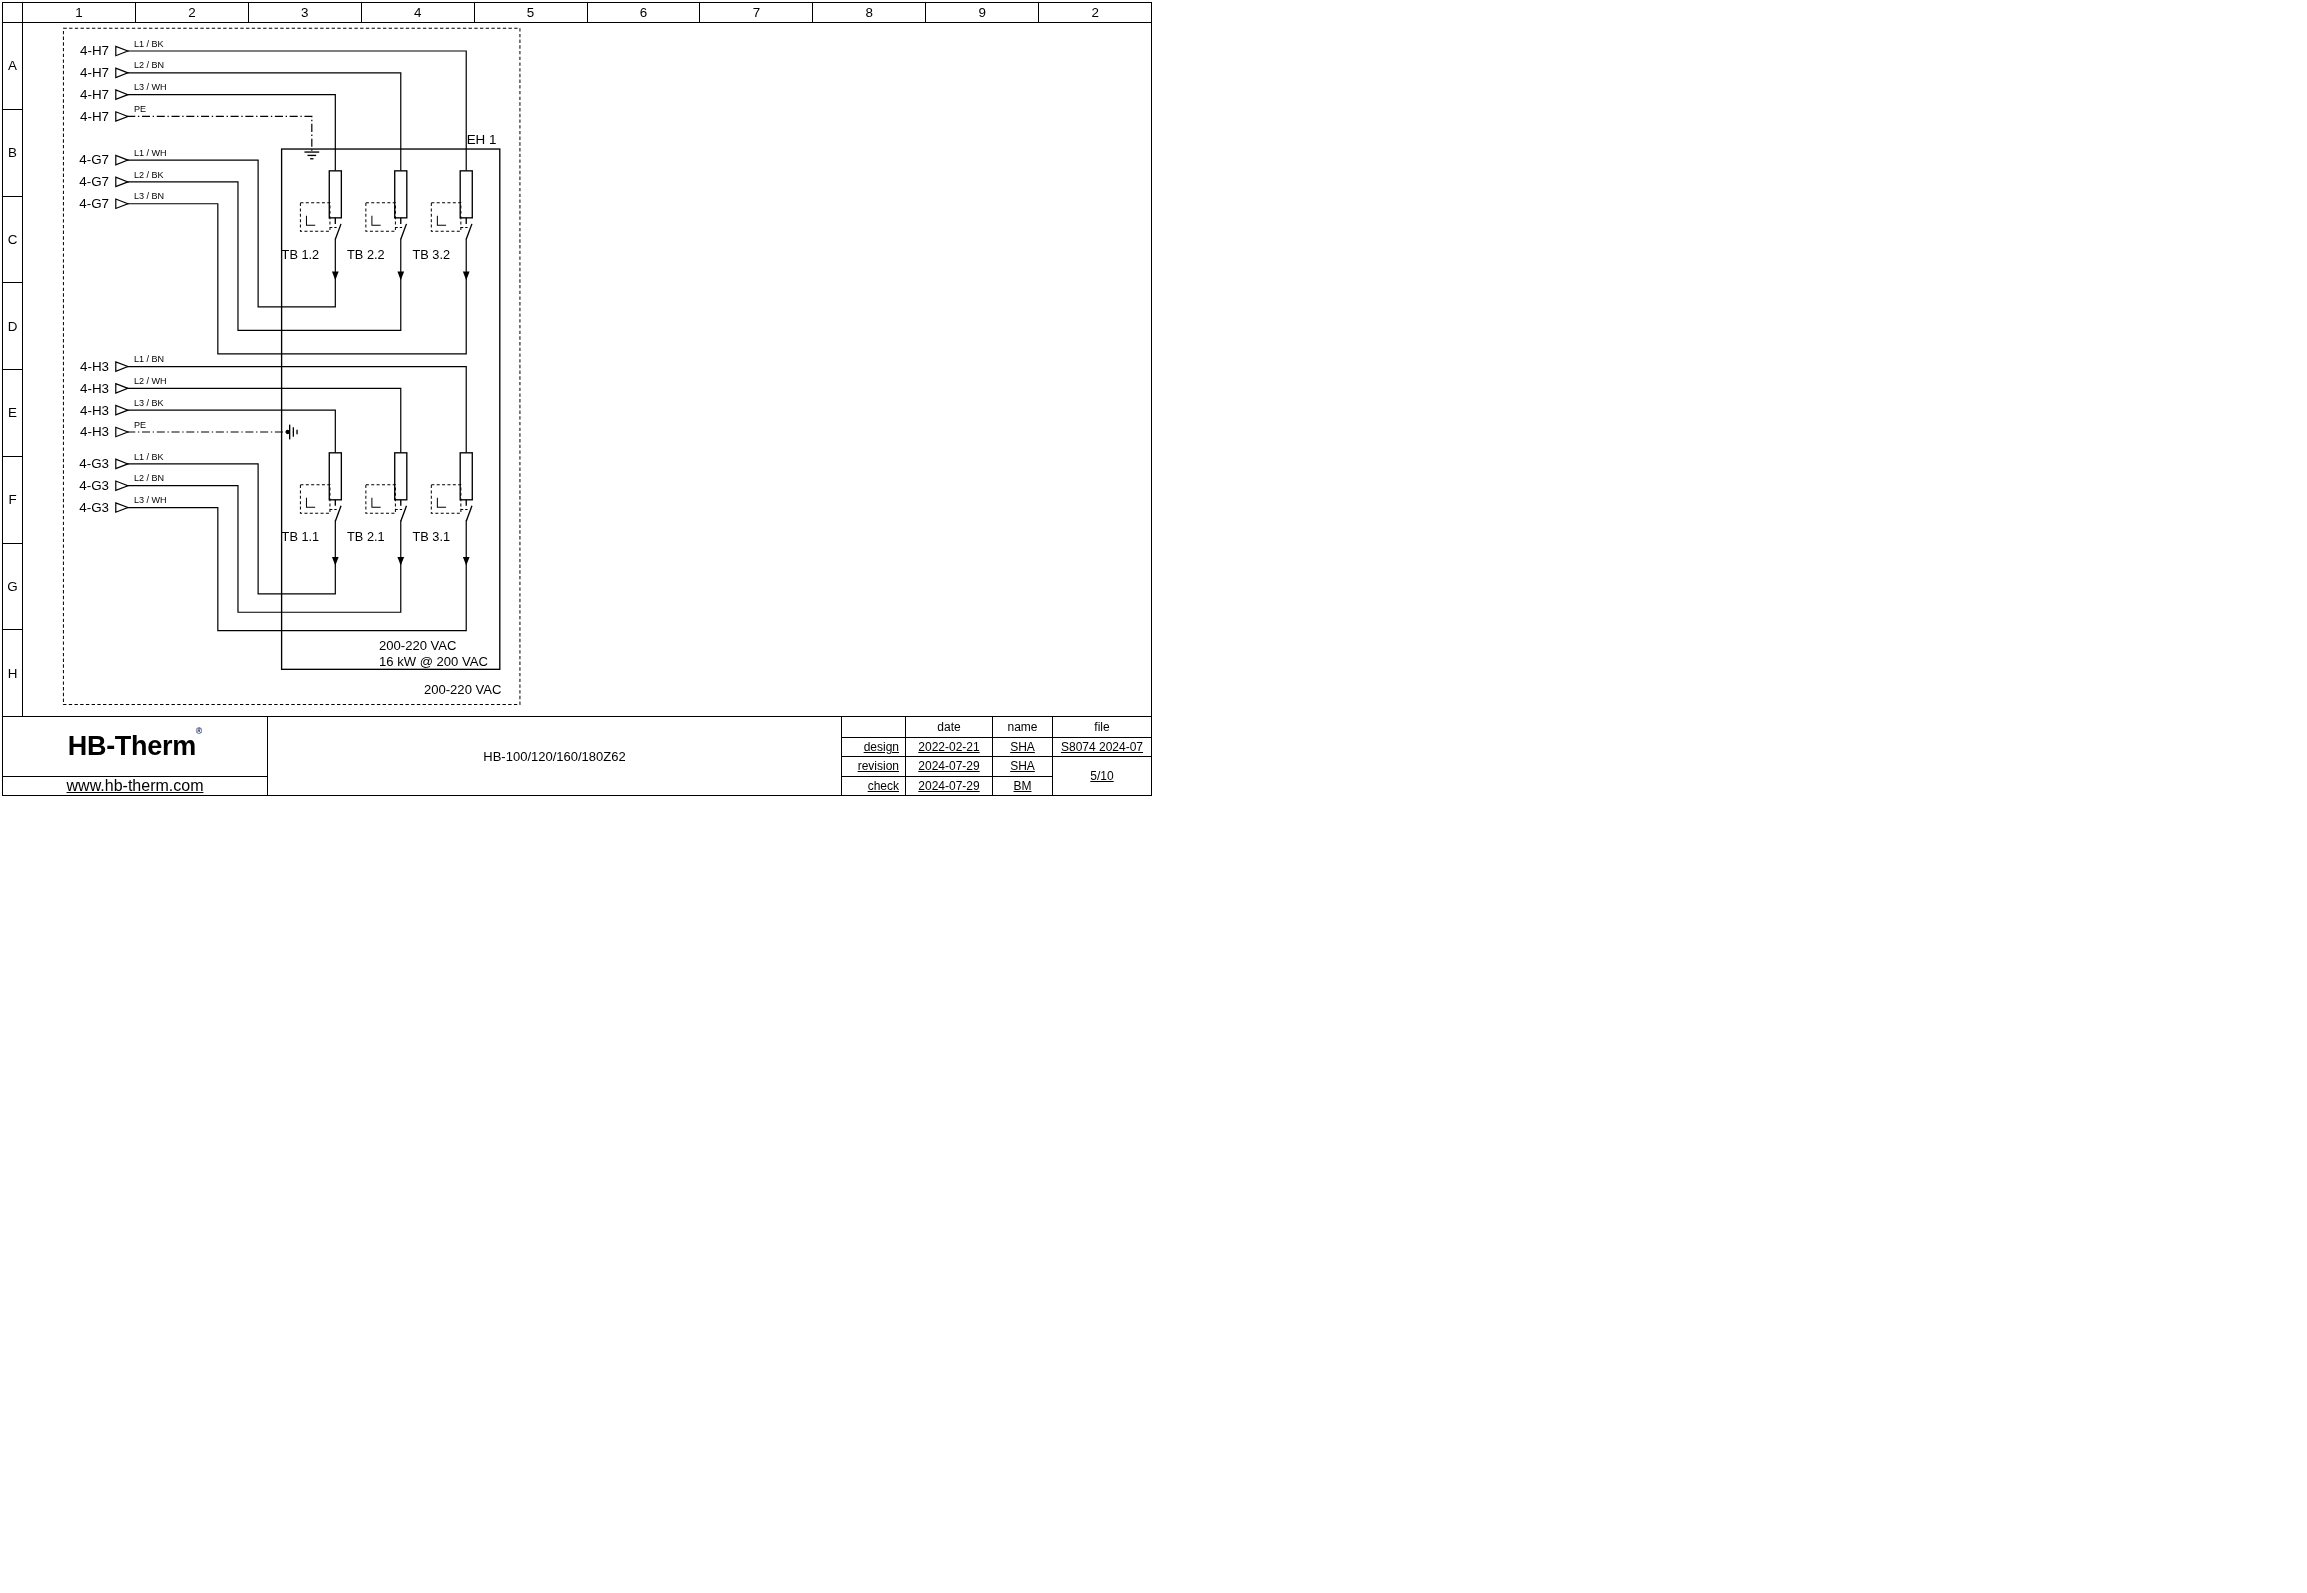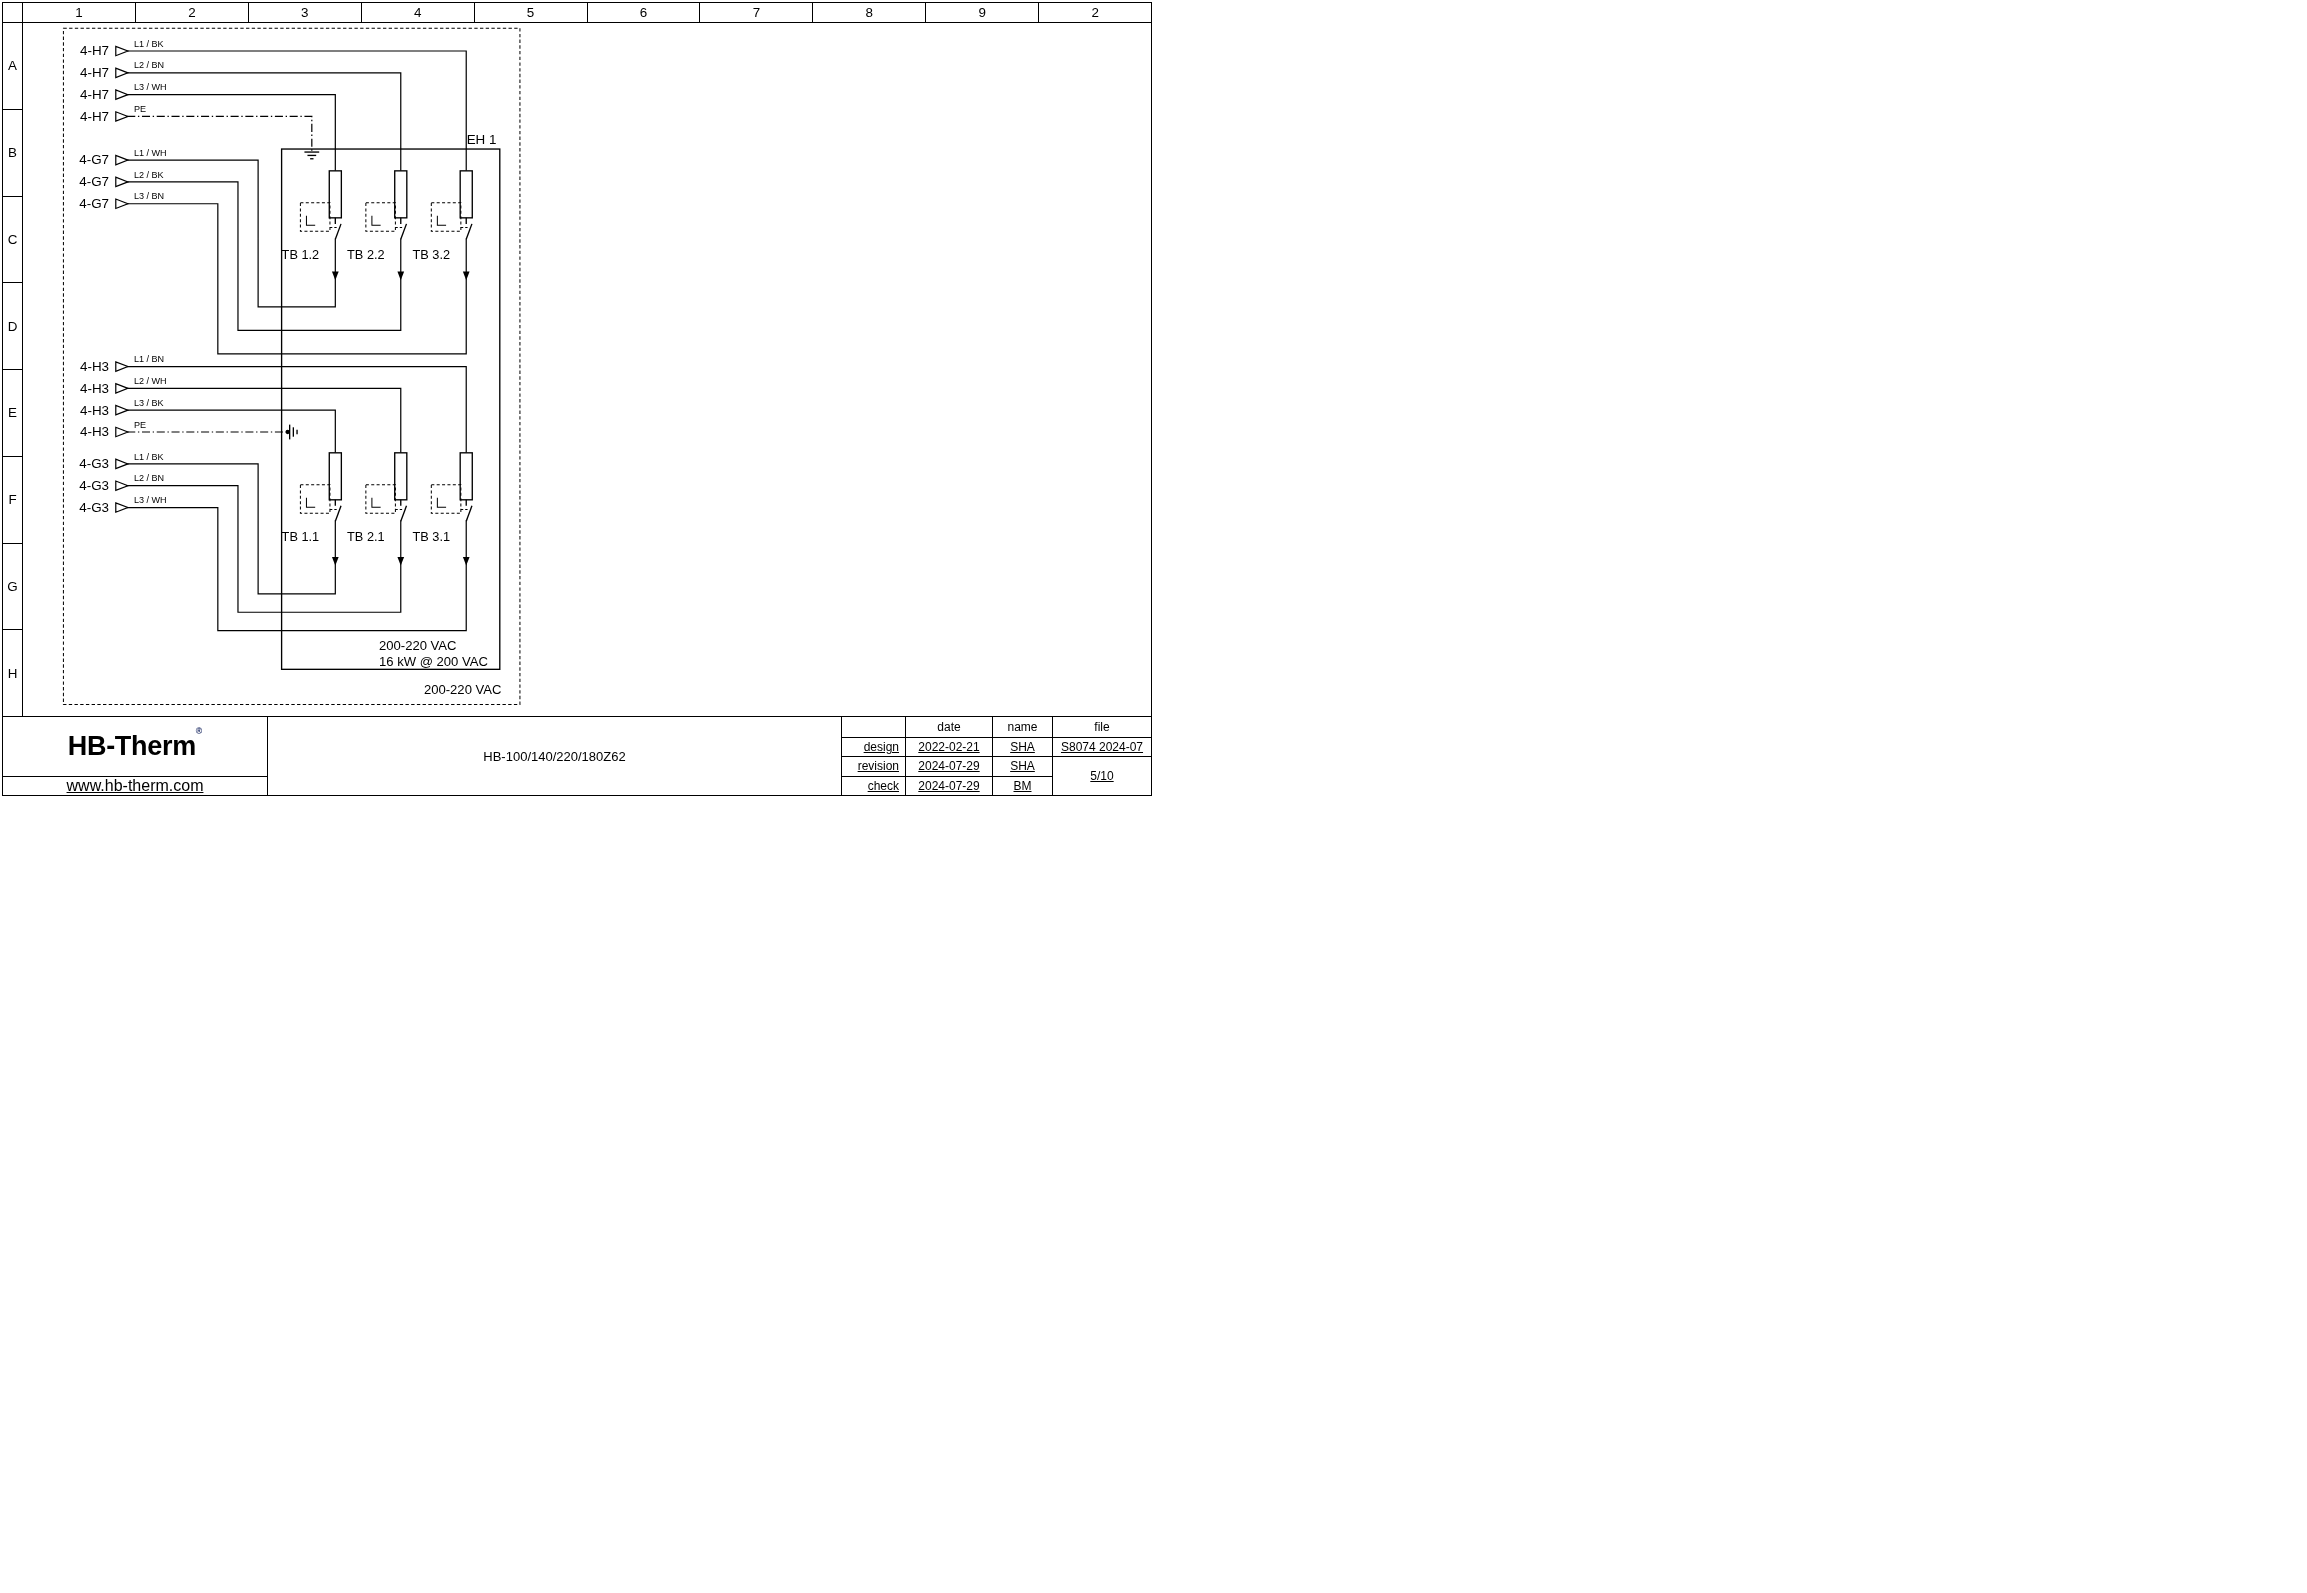--- a/index.html
+++ b/index.html
@@ -212,21 +212,21 @@
     <text class="bigtext" x="560" y="988">16 kW @ 200 VAC</text>
     <text class="bigtext" x="627" y="1029">200-220 VAC</text>
   </svg>
 
   <div class="titleblock">
     <div class="cell logo-cell">
       <span class="logo">HB-Therm</span>
       <span class="logo-reg">®</span>
     </div>
     <div class="cell www-cell bt">www.hb-therm.com</div>
-    <div class="cell model-cell bl">HB-100/140/220/180Z62</div>
+    <div class="cell model-cell bl">HB-100/120/160/180Z62</div>
 
     <div class="cell lblcell bl" style="grid-column:3;grid-row:1;"></div>
     <div class="cell bl" style="grid-column:4;grid-row:1;">date</div>
     <div class="cell bl" style="grid-column:5;grid-row:1;">name</div>
     <div class="cell bl" style="grid-column:6;grid-row:1;">file</div>
 
     <div class="cell lblcell bl bt" style="grid-column:3;grid-row:2;">design</div>
     <div class="cell bl bt" style="grid-column:4;grid-row:2;">2022-02-21</div>
     <div class="cell bl bt" style="grid-column:5;grid-row:2;">SHA</div>
     <div class="cell bl bt" style="grid-column:6;grid-row:2;">S8074 2024-07</div>

